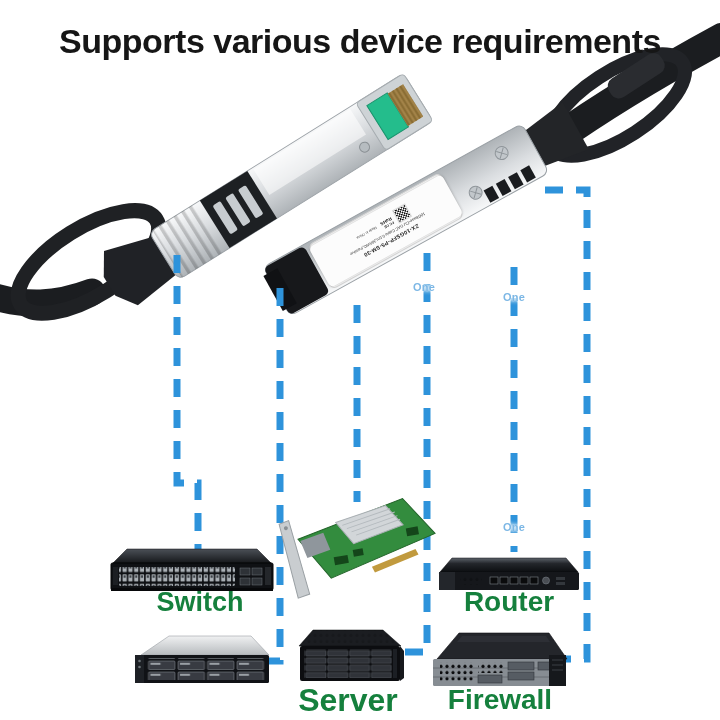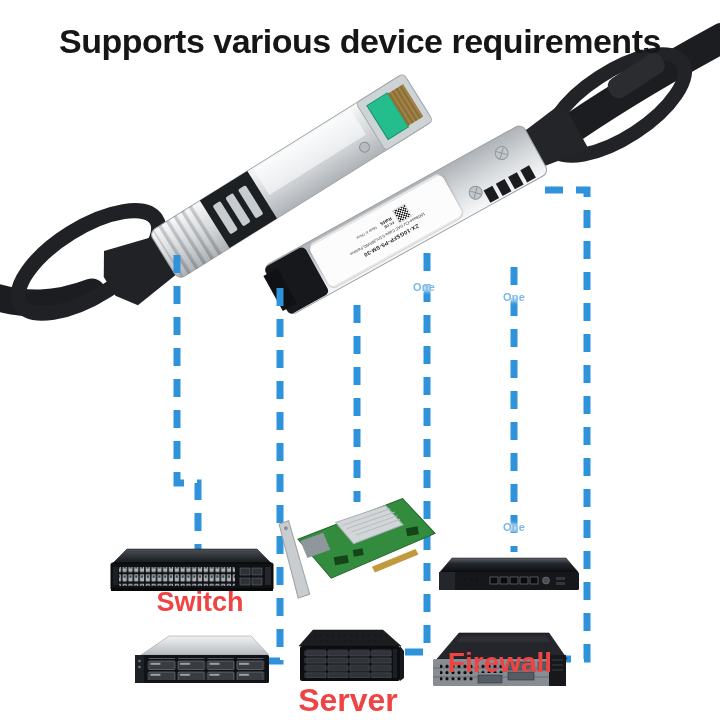--- a/index.html
+++ b/index.html
@@ -2,21 +2,21 @@
 <html><head>
 <meta charset="utf-8">
 <style>
   html,body{margin:0;padding:0;background:#fff;}
   #stage{position:relative;width:720px;height:720px;background:#ffffff;overflow:hidden;
          font-family:"Liberation Sans",sans-serif;}
   #art{position:absolute;left:0;top:0;}
   .title{position:absolute;left:0;top:22px;width:720px;text-align:center;
          font-size:34px;font-weight:700;letter-spacing:-0.5px;color:#161616;
          font-family:"Liberation Sans",sans-serif;}
-  .devlabel{position:absolute;transform:translate(-50%,-50%);font-weight:700;color:#ef4444;
+  .devlabel{position:absolute;transform:translate(-50%,-50%);font-weight:700;color:#15803d;
             white-space:nowrap;}
   .one{position:absolute;transform:translate(-50%,-50%);color:#7CB7E5;font-weight:700;
        font-size:11px;letter-spacing:.2px;
        text-shadow:0 0 2px #fff,0 0 4px #fff,0 0 5px #fff;}
   .speclabel{position:absolute;left:386px;top:231px;width:152px;height:46px;background:#fcfcfc;
              border-radius:5px;box-shadow:0 0 3px rgba(0,0,0,.28);
              transform:translate(-50%,-50%) rotate(151deg);
              display:flex;flex-direction:column;align-items:center;justify-content:center;gap:2px;}
   .lbl-model{font-size:5.5px;font-weight:700;color:#222;letter-spacing:.3px;}
   .lbl-desc{font-size:4px;color:#333;}
@@ -215,16 +215,17 @@
       </div>
       <span class="origin">Made in China</span>
     </div>
   </div>
 
   <div class="one" style="left:424px;top:287px;">One</div>
   <div class="one" style="left:514px;top:297px;">One</div>
   <div class="one" style="left:514px;top:527px;">One</div>
 
   <div class="devlabel" style="left:200px;top:602px;font-size:27px;">Switch</div>
+  <div class="devlabel" style="left:509px;top:602px;font-size:28px;">Router</div>
   <div class="devlabel" style="left:348px;top:700px;font-size:32px;">Server</div>
-  <div class="devlabel" style="left:500px;top:663px;font-size:28px;">Firewall</div>
+  <div class="devlabel" style="left:500px;top:700px;font-size:28px;">Firewall</div>
 
 </div>
 
 </body></html>

